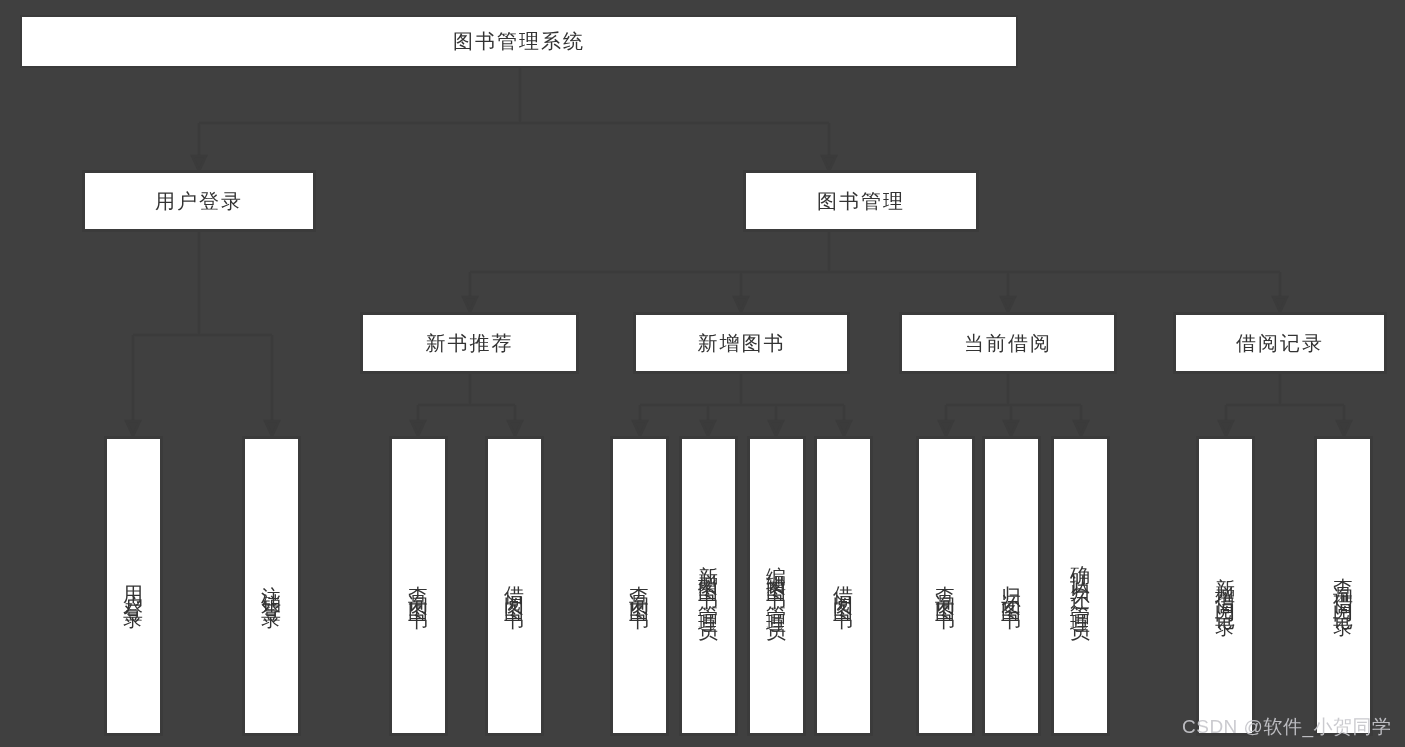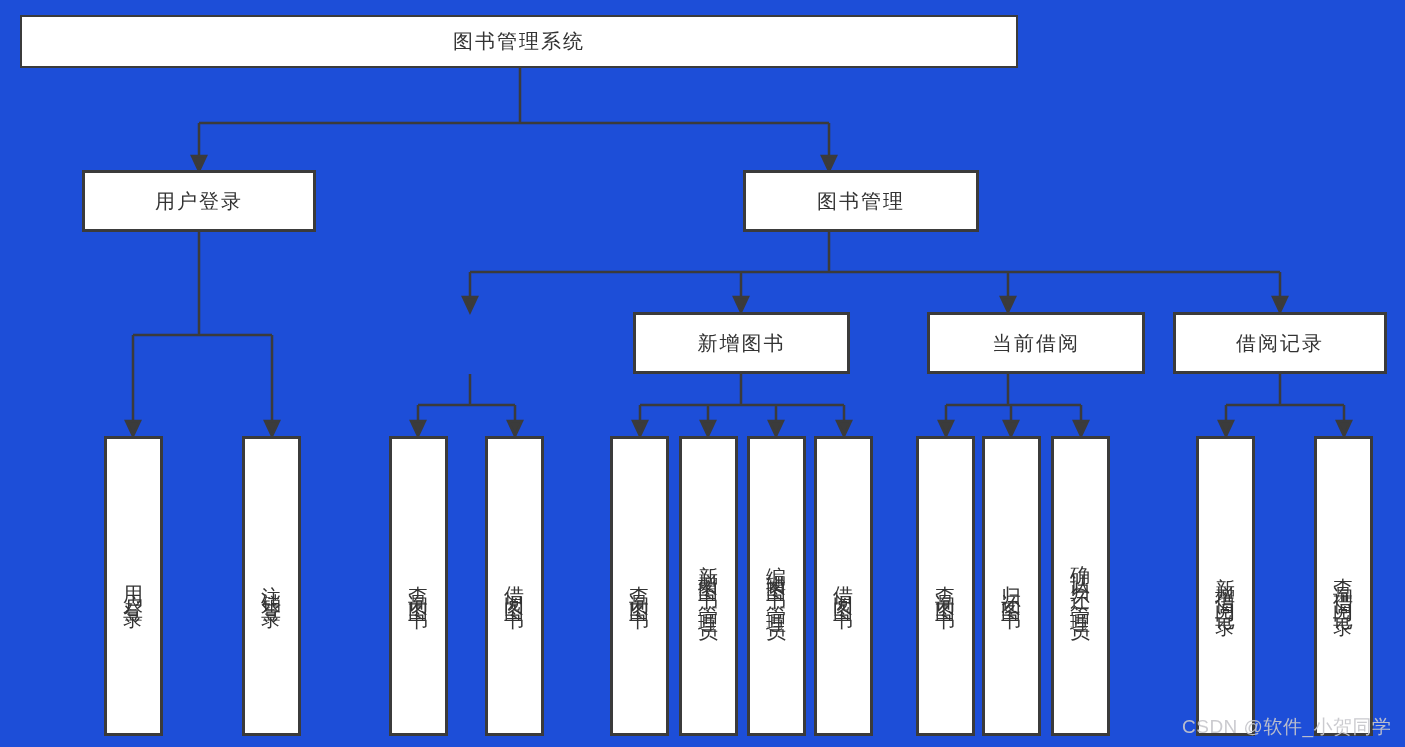--- a/index.html
+++ b/index.html
@@ -1,20 +1,20 @@
 <!DOCTYPE html>
 <html><head>
 <meta charset="utf-8">
 <style>
   html,body { margin:0; padding:0; background:#ffffff; }
   .stage {
     position:relative;
     width:1405px;
     height:747px;
-    background:#1d4ed8;
+    background:#404040;
     font-family:"Liberation Sans","DejaVu Sans",sans-serif;
     color:#333333;
     overflow:hidden;
   }
   .connectors {
     position:absolute;
     left:0; top:0;
     width:1405px; height:747px;
     z-index:1;
   }
@@ -105,22 +105,23 @@
         <polygon points="1337,421 1351,421 1344,436"></polygon>
       </g>
     </g>
   </svg>
 
   <div class="node root" style="left:20px; top:15px; width:998px; height:53px;">图书管理系统</div>
 
   <div class="node" style="left:82px; top:170px; width:234px; height:62px;">用户登录</div>
   <div class="node" style="left:711px; top:170px; width:236px; height:62px;margin-left:32px;">图书管理</div>
 
+  <div class="node" style="left:360px; top:312px; width:219px; height:62px;">新书推荐</div>
   <div class="node" style="left:633px; top:312px; width:217px; height:62px;">新增图书</div>
-  <div class="node" style="left:927px; top:312px; width:218px; height:62px;">当前借阅</div>
+  <div class="node" style="left:899px; top:312px; width:218px; height:62px;">当前借阅</div>
   <div class="node" style="left:1173px; top:312px; width:214px; height:62px;">借阅记录</div>
 
   <div class="node leaf" style="left:104px; top:436px; width:59px; height:300px;">用户登录</div>
   <div class="node leaf" style="left:242px; top:436px; width:59px; height:300px;">注销登录</div>
 
   <div class="node leaf" style="left:389px; top:436px; width:59px; height:300px;">查询图书</div>
   <div class="node leaf" style="left:485px; top:436px; width:59px; height:300px;">借阅图书</div>
 
   <div class="node leaf" style="left:610px; top:436px; width:59px; height:300px;">查询图书</div>
   <div class="node leaf" style="left:679px; top:436px; width:59px; height:300px;">新增图书（管理员）</div>

